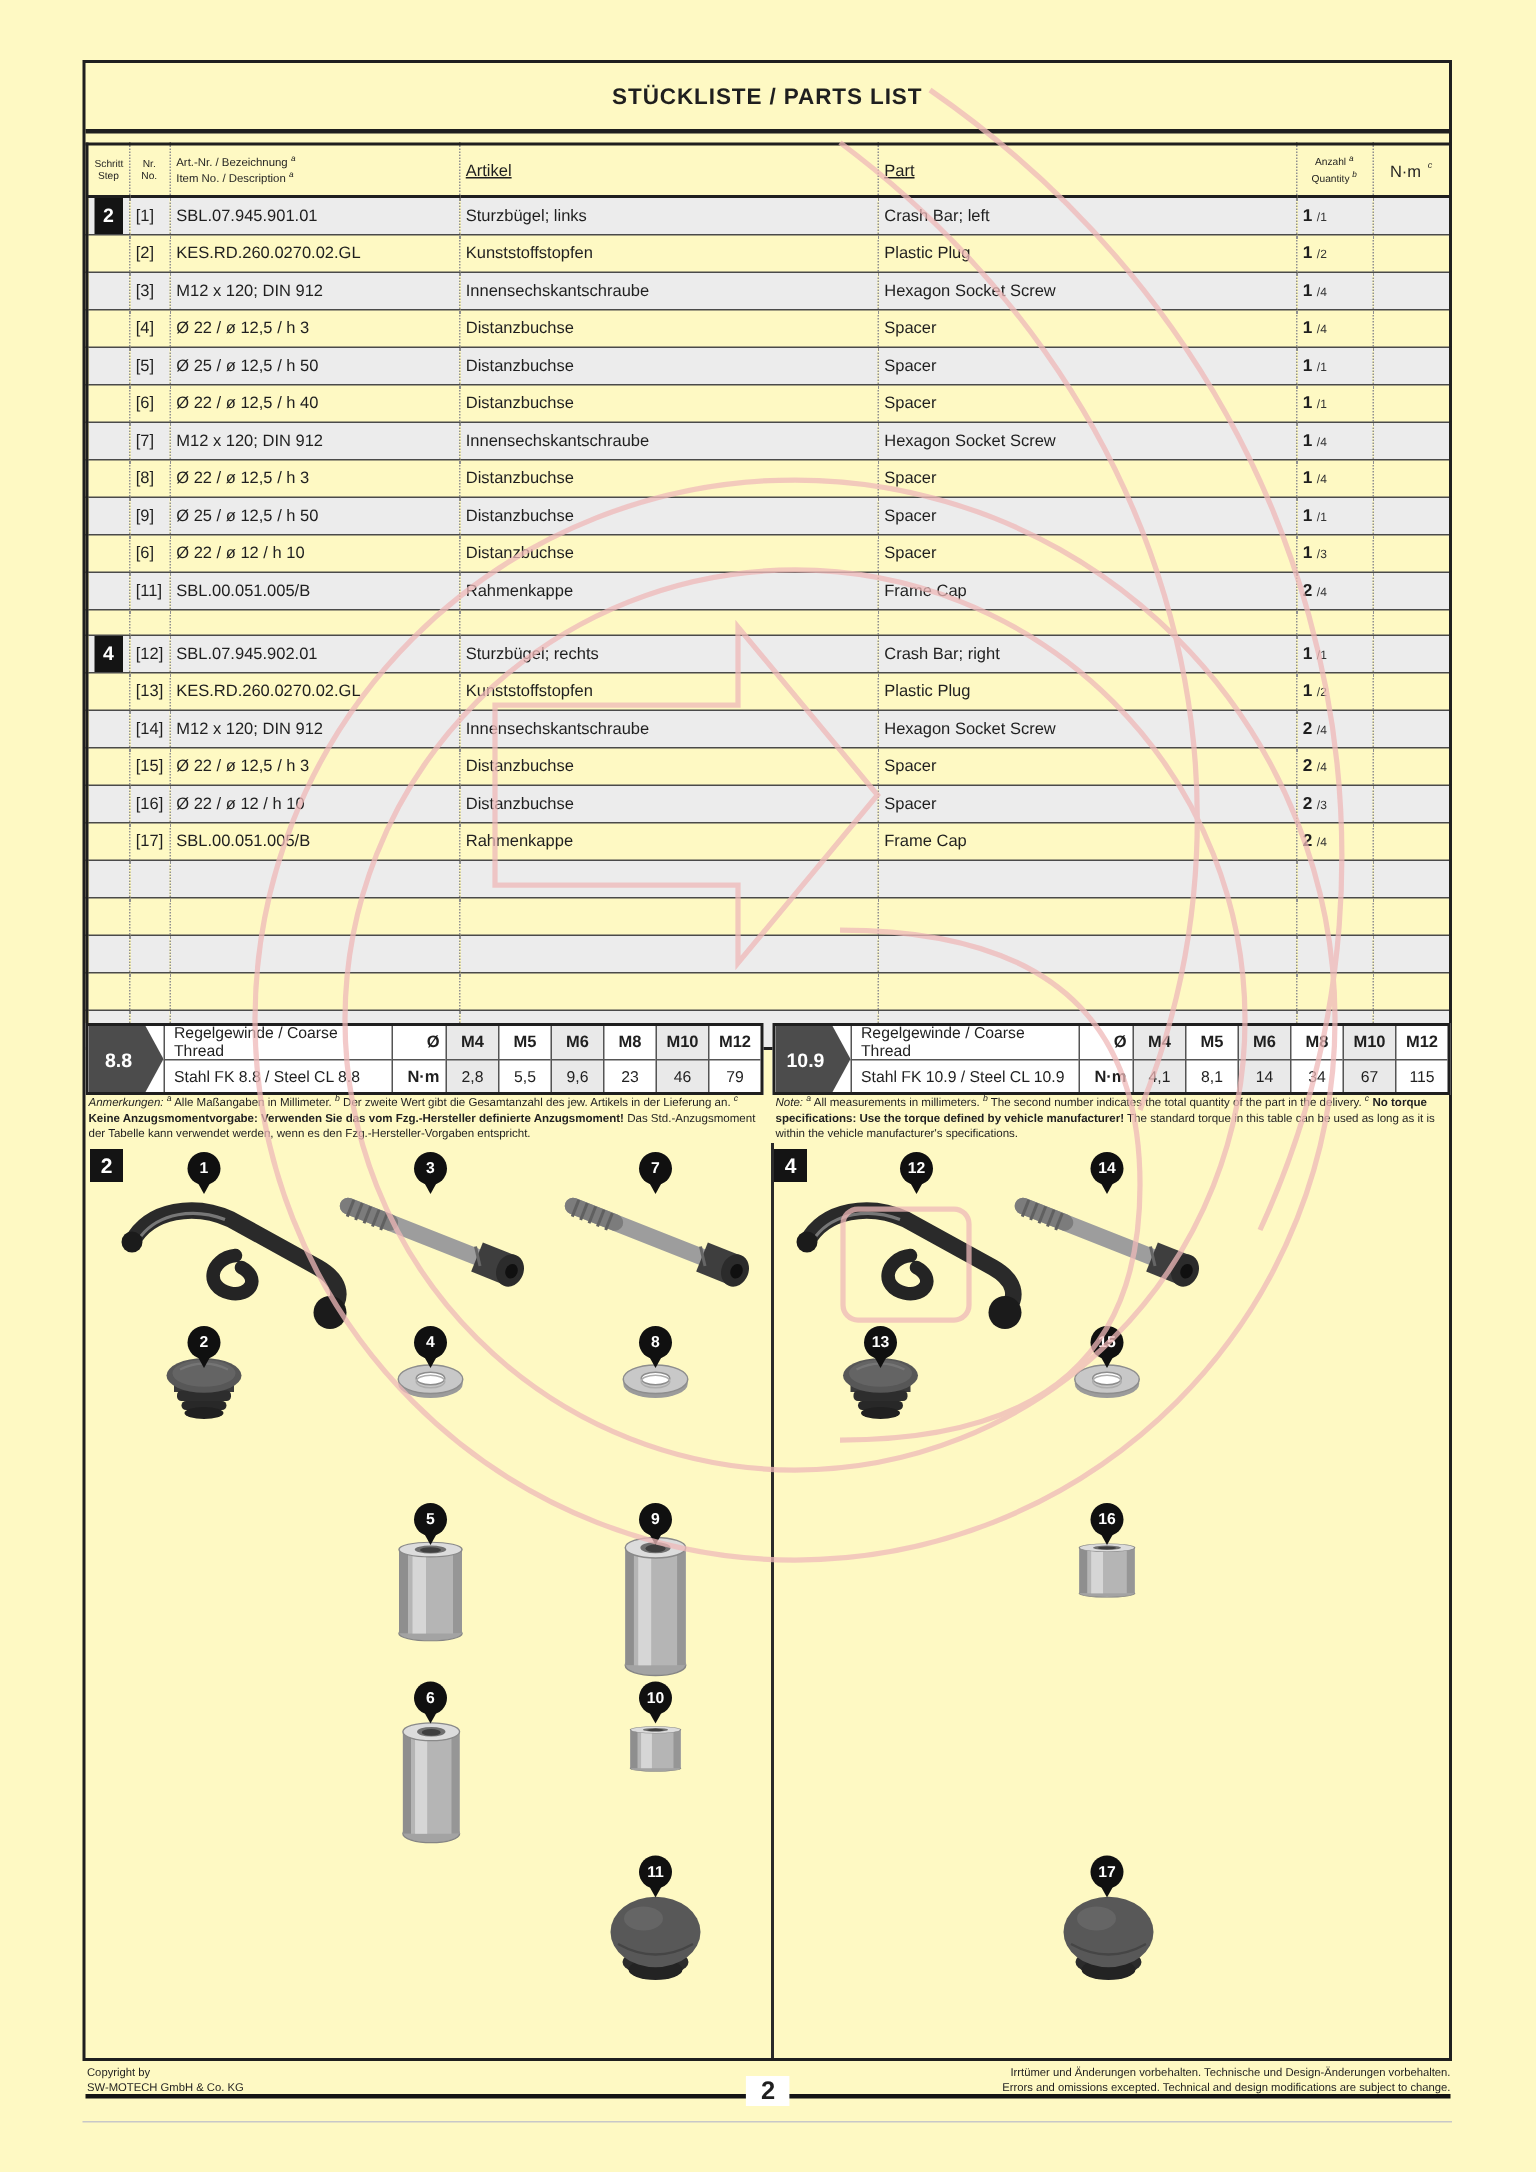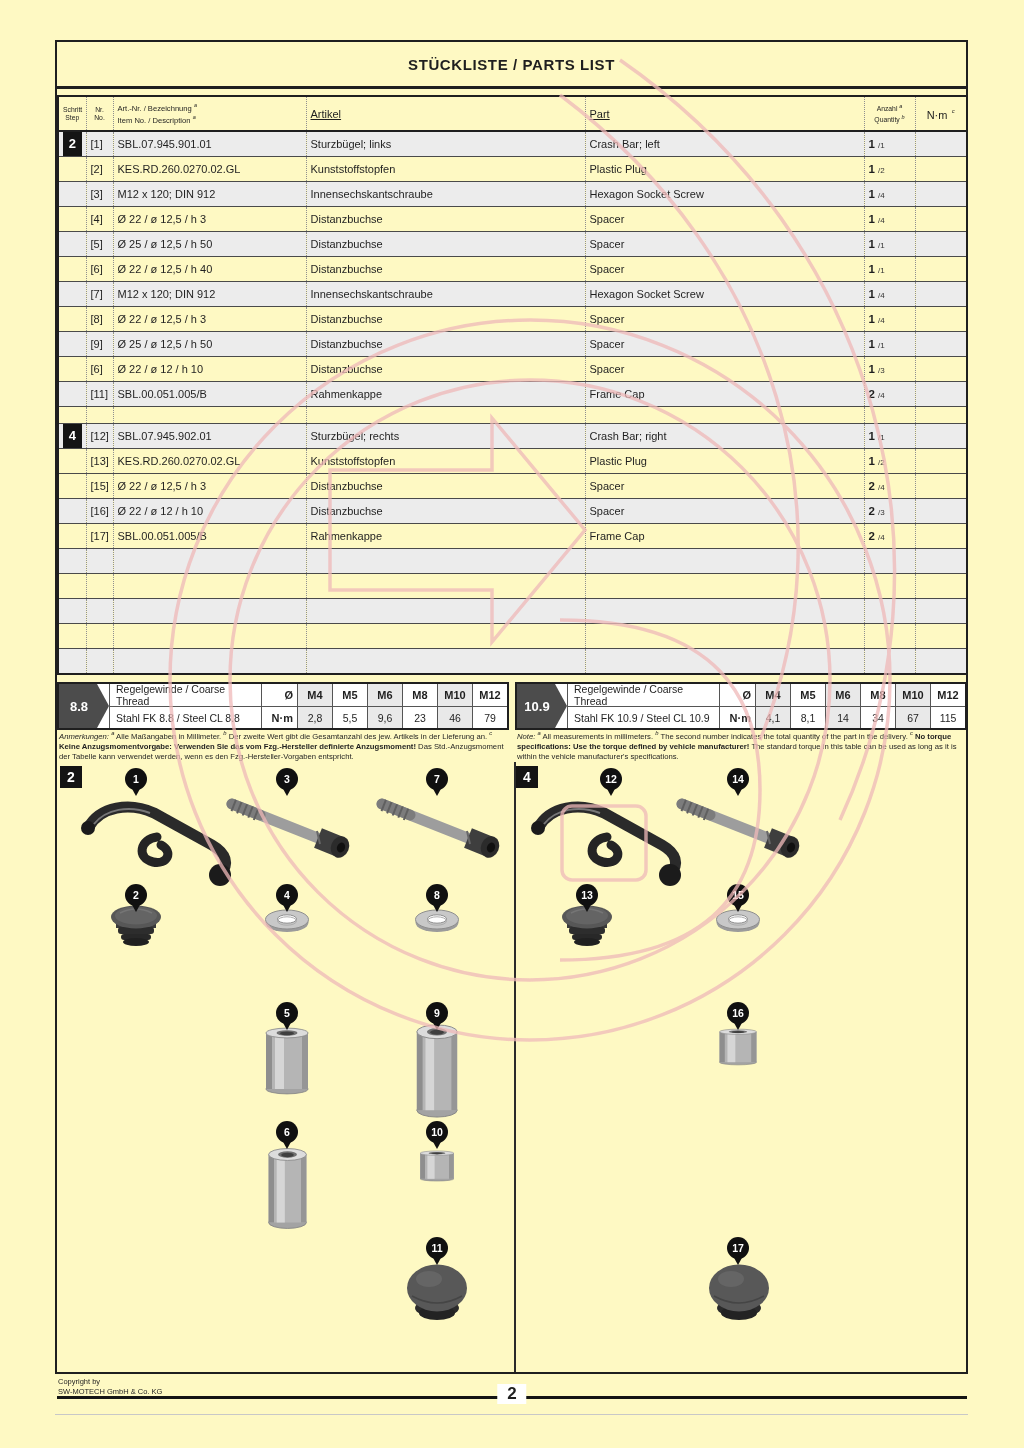--- a/index.html
+++ b/index.html
@@ -254,20 +254,29 @@
           </tr>
           <tr>
             <td class="c-step"></td>
             <td class="c-no">[13]</td>
             <td class="c-item">KES.RD.260.0270.02.GL</td>
             <td class="c-art">Kunststoffstopfen</td>
             <td class="c-part">Plastic Plug</td>
             <td class="c-qty"><span class="q1">1</span><span class="q2">/2</span></td>
             <td class="c-nm"></td>
           </tr>
+          <tr class="shaded">
+            <td class="c-step"></td>
+            <td class="c-no">[14]</td>
+            <td class="c-item">M12 x 120; DIN 912</td>
+            <td class="c-art">Innensechskantschraube</td>
+            <td class="c-part">Hexagon Socket Screw</td>
+            <td class="c-qty"><span class="q1">2</span><span class="q2">/4</span></td>
+            <td class="c-nm"></td>
+          </tr>
           <tr>
             <td class="c-step"></td>
             <td class="c-no">[15]</td>
             <td class="c-item">Ø 22 / ø 12,5 / h 3</td>
             <td class="c-art">Distanzbuchse</td>
             <td class="c-part">Spacer</td>
             <td class="c-qty"><span class="q1">2</span><span class="q2">/4</span></td>
             <td class="c-nm"></td>
           </tr>
           <tr class="shaded">
@@ -598,16 +607,20 @@
         <path d="M 503 578 C 663 578 703 658 703 748 C 703 858 643 918 503 918"></path>
         <rect x="505" y="764" width="84" height="74" rx="10"></rect>
       </g>
     </svg>
   </div>
 
   <div class="foot-txt" style="left:58px;top:1377px;">
     <div>Copyright by</div>
     <div>SW-MOTECH GmbH &amp; Co. KG</div>
   </div>
+  <div class="foot-txt" style="right:57px;top:1377px;text-align:right;">
+    <div>Irrtümer und Änderungen vorbehalten. Technische und Design-Änderungen vorbehalten.</div>
+    <div>Errors and omissions excepted. Technical and design modifications are subject to change.</div>
+  </div>
   <div class="foot-line"></div>
   <div class="pagenum">2</div>
   <div class="foot-bottom"></div>
 </div>
 
 </body></html>

